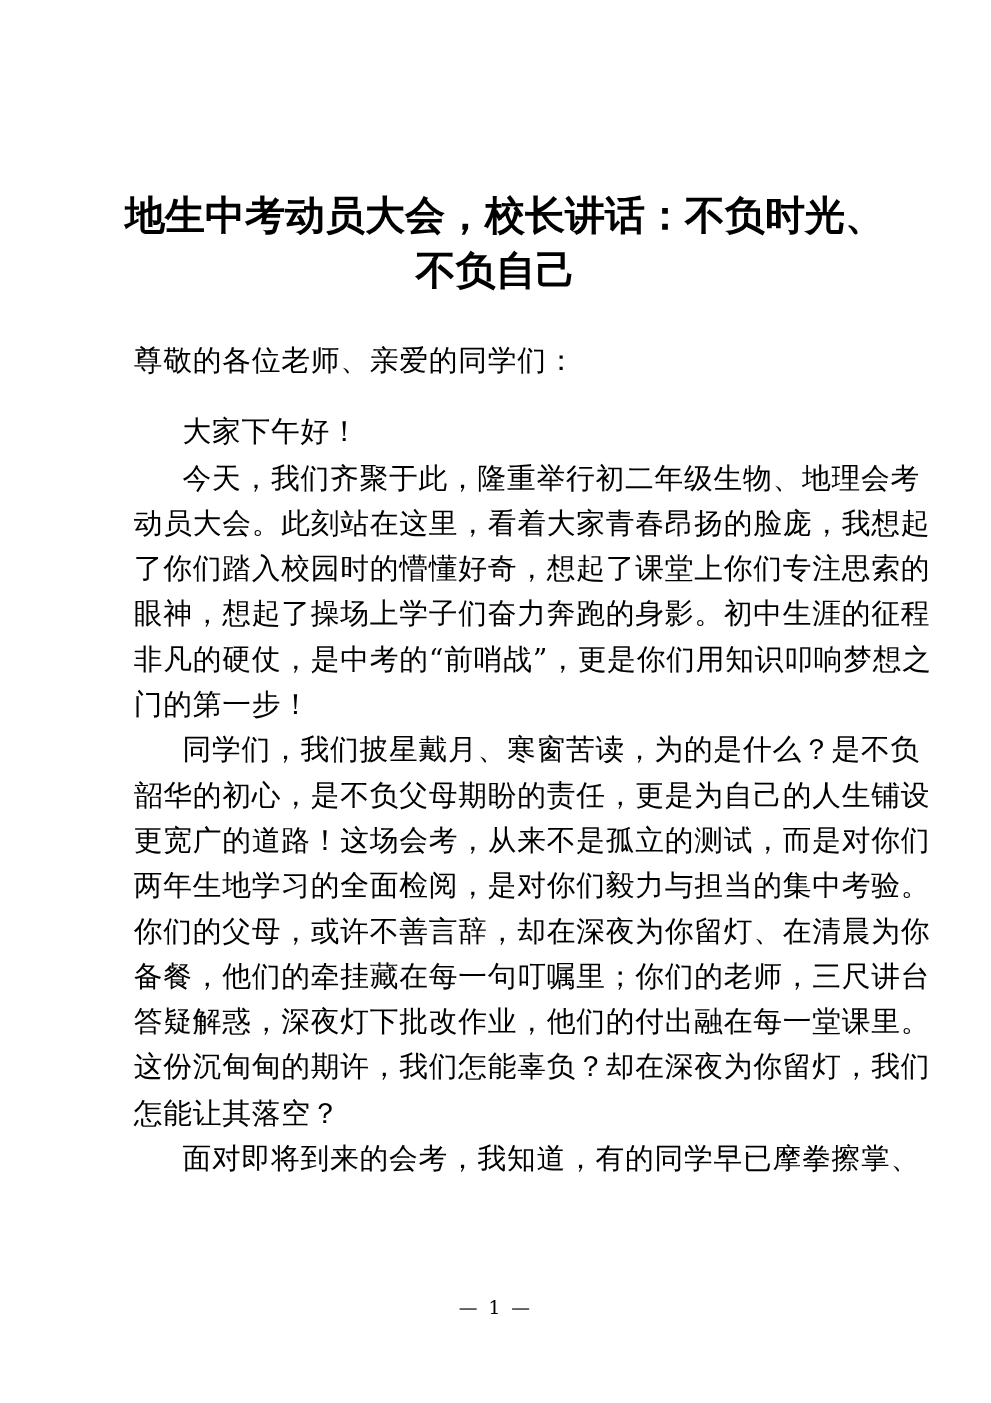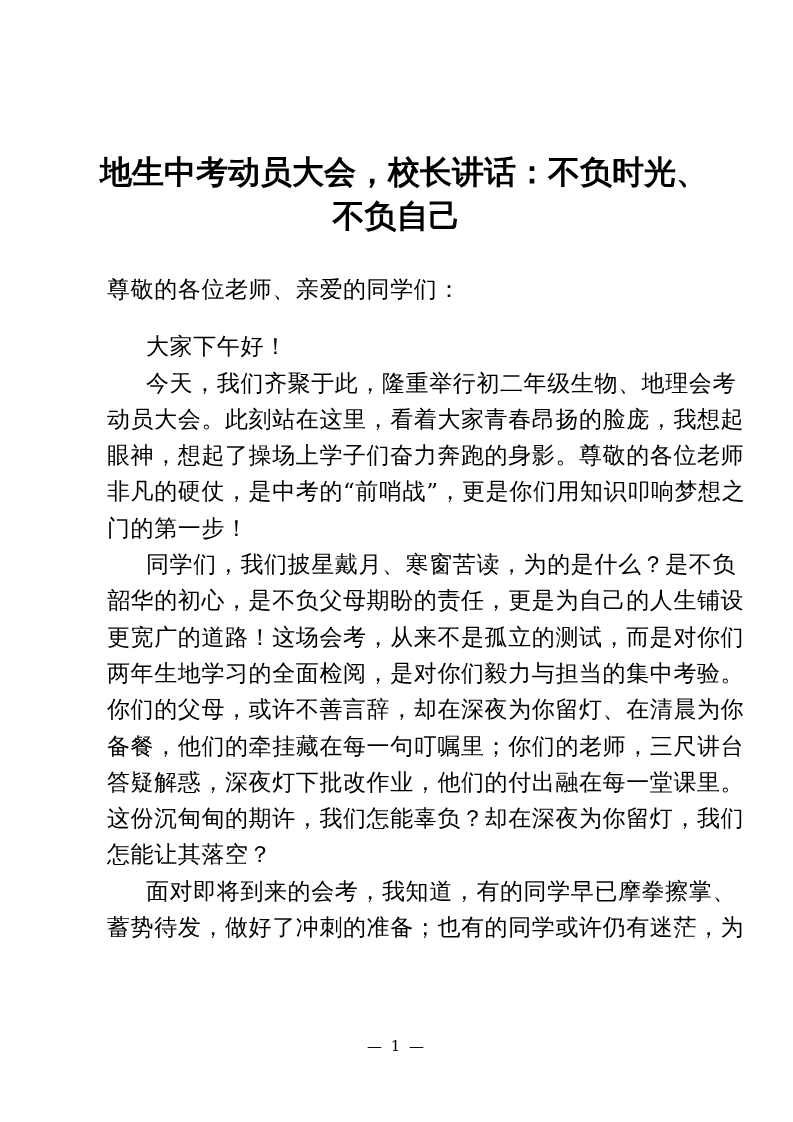--- a/index.html
+++ b/index.html
@@ -90,39 +90,39 @@
       <span class="ln last">尊敬的各位老师、亲爱的同学们：</span>
     </p>
 
     <p class="para greeting">
       <span class="ln last">大家下午好！</span>
     </p>
 
     <p class="para">
       <span class="ln indent">今天，我们齐聚于此，隆重举行初二年级生物、地理会考</span>
       <span class="ln">动员大会。此刻站在这里，看着大家青春昂扬的脸庞，我想起</span>
-      <span class="ln">眼神，想起了操场上学子们奋力奔跑的身影。尊敬的各位老师</span>
+      <span class="ln">了你们踏入校园时的懵懂好奇，想起了课堂上你们专注思索的</span>
+      <span class="ln">眼神，想起了操场上学子们奋力奔跑的身影。初中生涯的征程</span>
       <span class="ln">非凡的硬仗，是中考的“前哨战”，更是你们用知识叩响梦想之</span>
       <span class="ln last">门的第一步！</span>
     </p>
 
     <p class="para">
       <span class="ln indent">同学们，我们披星戴月、寒窗苦读，为的是什么？是不负</span>
       <span class="ln">韶华的初心，是不负父母期盼的责任，更是为自己的人生铺设</span>
       <span class="ln">更宽广的道路！这场会考，从来不是孤立的测试，而是对你们</span>
       <span class="ln">两年生地学习的全面检阅，是对你们毅力与担当的集中考验。</span>
       <span class="ln">你们的父母，或许不善言辞，却在深夜为你留灯、在清晨为你</span>
       <span class="ln">备餐，他们的牵挂藏在每一句叮嘱里；你们的老师，三尺讲台</span>
       <span class="ln">答疑解惑，深夜灯下批改作业，他们的付出融在每一堂课里。</span>
       <span class="ln">这份沉甸甸的期许，我们怎能辜负？却在深夜为你留灯，我们</span>
       <span class="ln last">怎能让其落空？</span>
     </p>
 
     <p class="para">
       <span class="ln indent">面对即将到来的会考，我知道，有的同学早已摩拳擦掌、</span>
-      <span class="ln">蓄势待发，做好了冲刺的准备；也有的同学或许仍有迷茫，为</span>
     </p>
 
   </div>
 
   <div class="footer">— 1 —</div>
 
 </div>
 
 </body></html>

